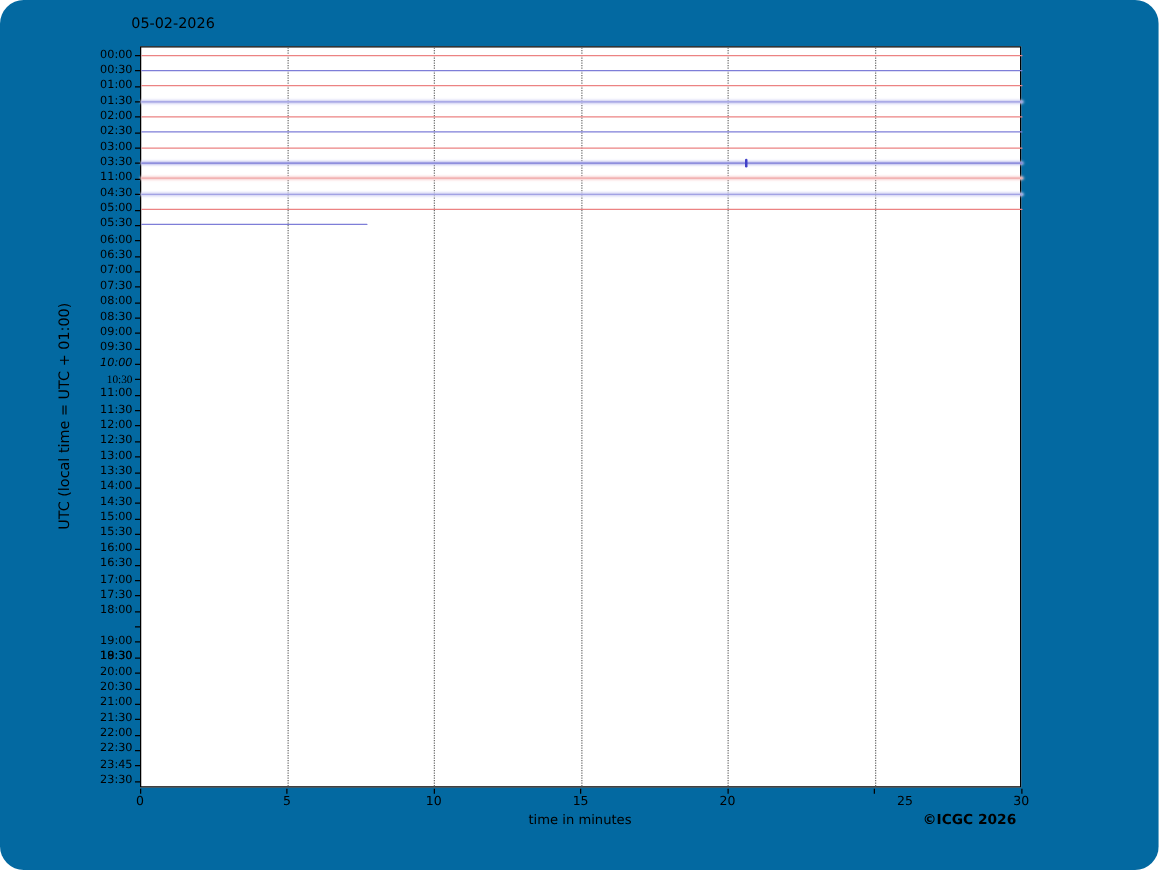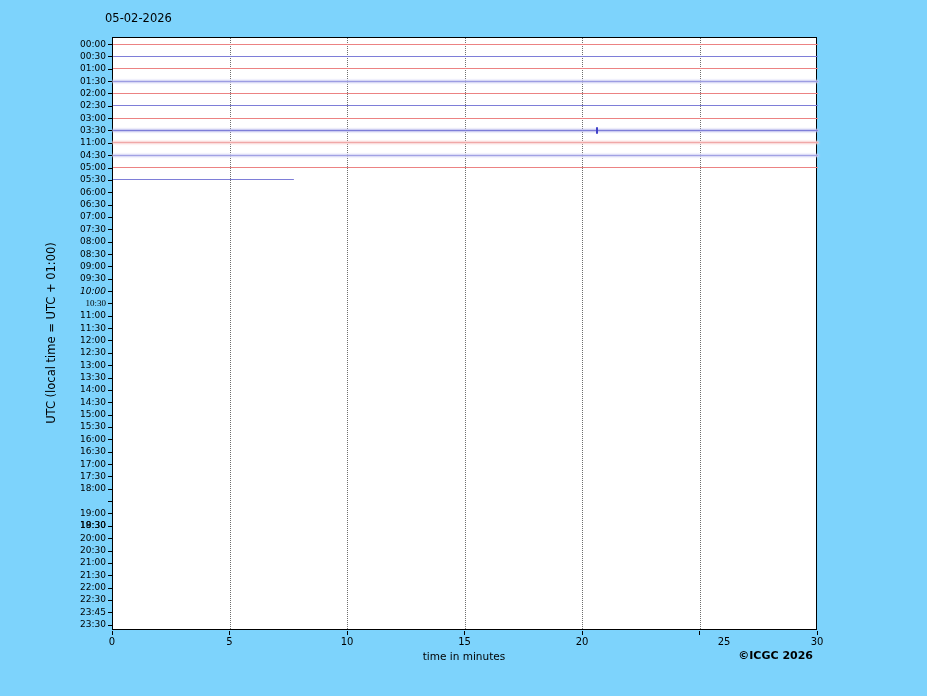--- a/index.html
+++ b/index.html
@@ -1,18 +1,18 @@
 <!DOCTYPE html>
 <html><head>
 <meta charset="utf-8">
 <style>
   html,body{margin:0;padding:0;background:#fff;}
   .figure{
-    position:relative;width:927px;height:696px;background:#7dd3fc;
-    font-family:"DejaVu Sans",sans-serif;color:#000;overflow:hidden;
+    position:relative;width:927px;height:696px;background:#0369a1;
+    font-family:"DejaVu Sans",sans-serif;color:#000;overflow:hidden;border-radius:19px;
   }
   .date-label{
     position:absolute;left:105px;top:11px;font-size:11.5px;white-space:nowrap;
   }
   .title-label{
     position:absolute;right:104px;top:11px;font-size:11.5px;white-space:nowrap;
   }
   .plot-area{
     position:absolute;left:112px;top:37px;width:705px;height:593px;
     border:1px solid #000;box-sizing:border-box;background:#fff;

